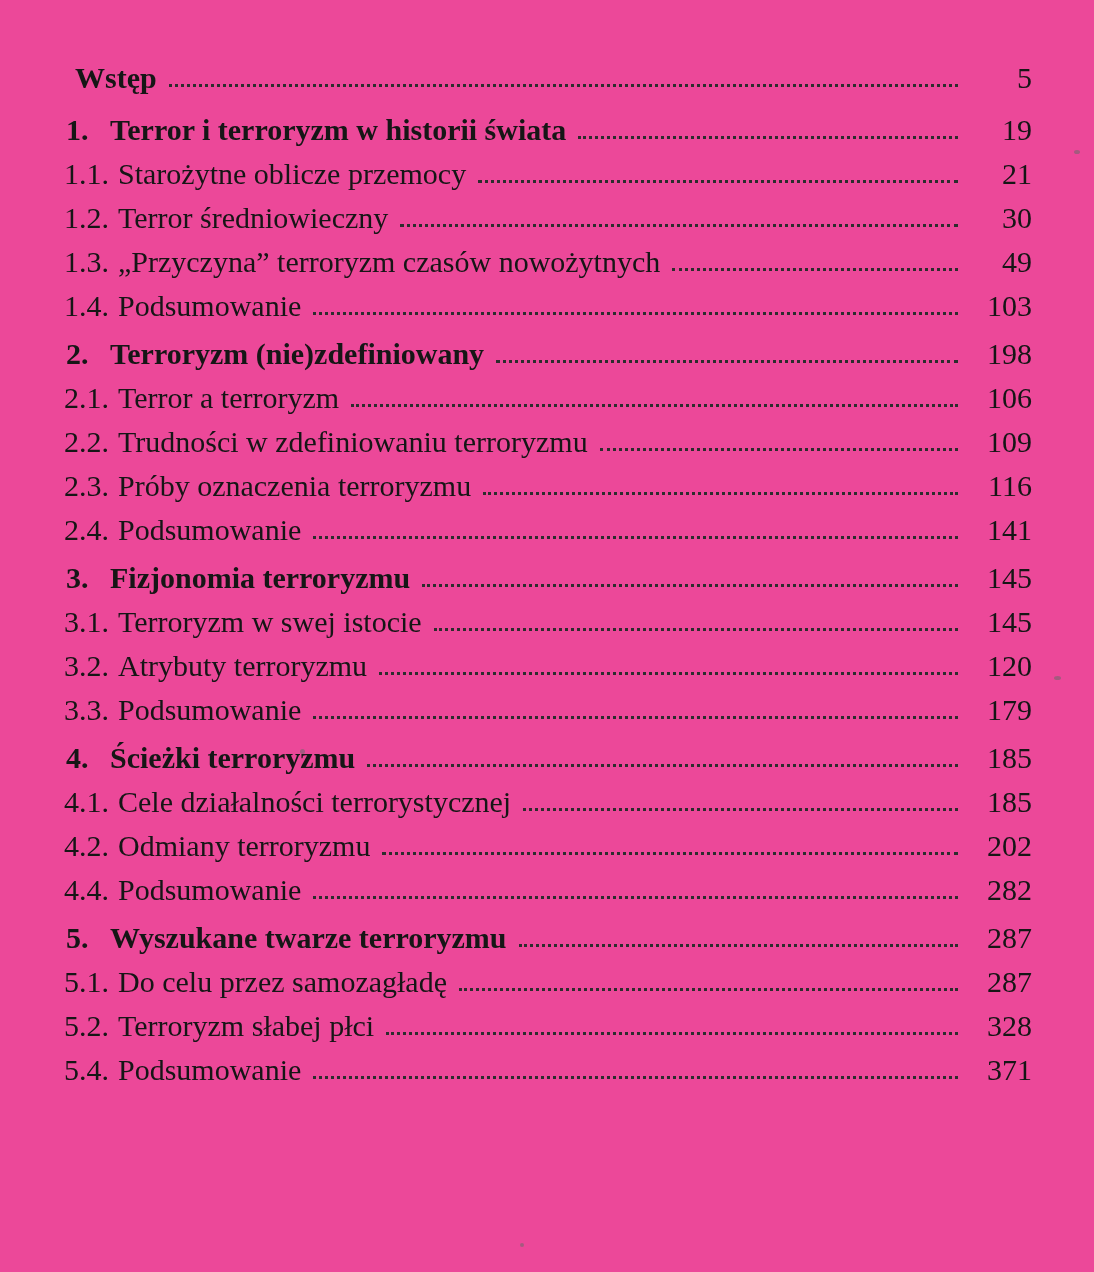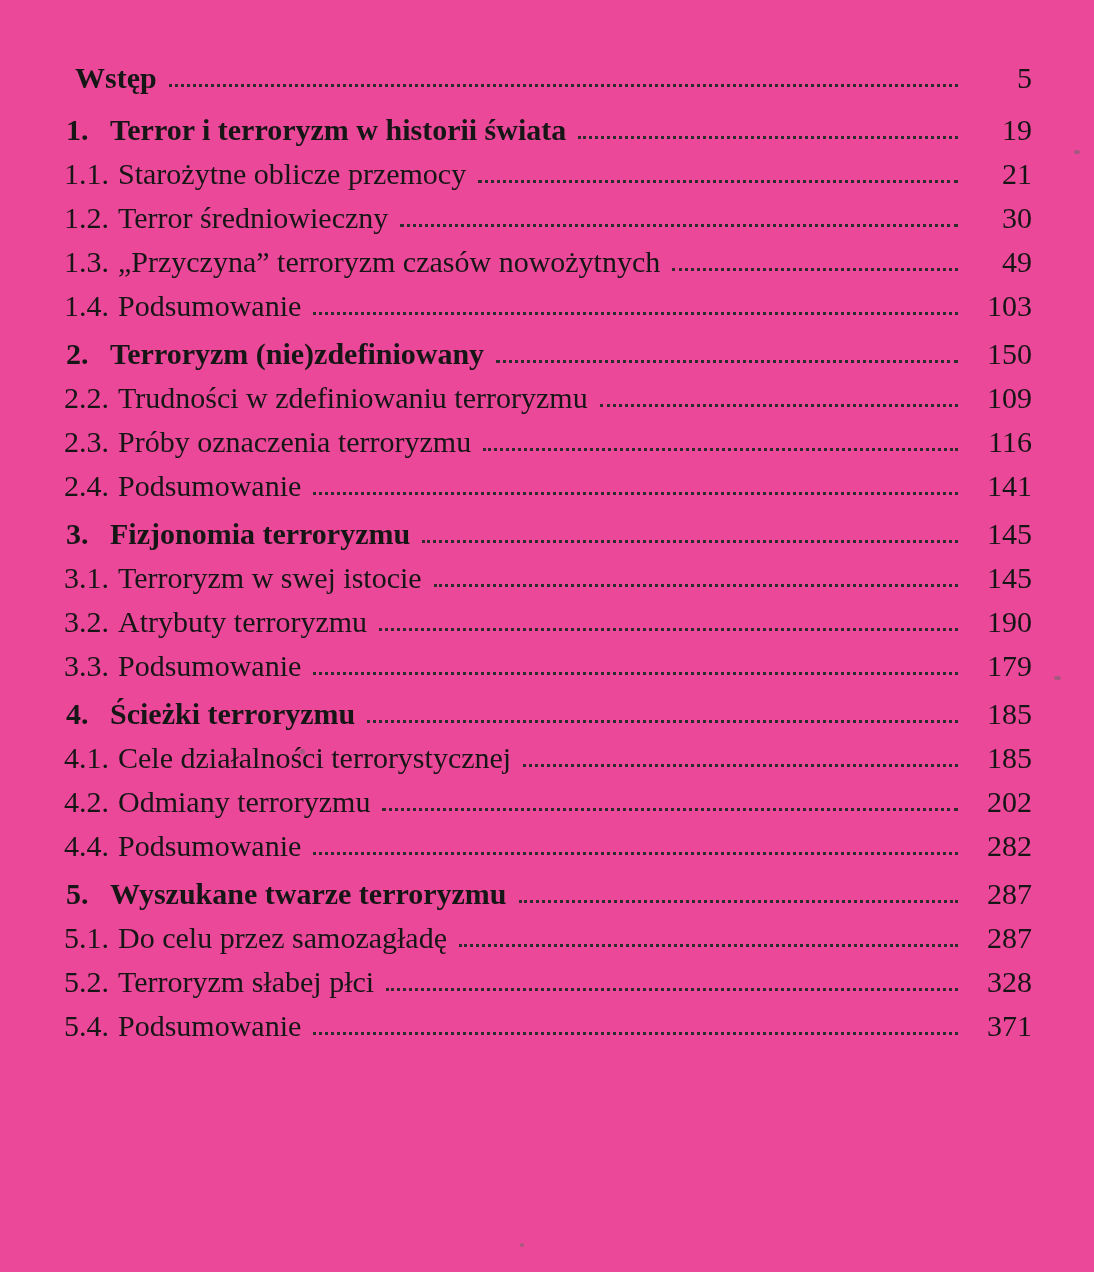--- a/index.html
+++ b/index.html
@@ -102,21 +102,27 @@
     <span class="num-sub">1.4.</span>
     <span>Podsumowanie</span>
     <span class="leader"></span>
     <span class="pagenum">103</span>
   </div>
 
   <div class="row chapter">
     <span class="num-ch">2.</span>
     <span class="bold">Terroryzm (nie)zdefiniowany</span>
     <span class="leader"></span>
-    <span class="pagenum">150</span>
+    <span class="pagenum">198</span>
+  </div>
+  <div class="row sub">
+    <span class="num-sub">2.1.</span>
+    <span>Terror a terroryzm</span>
+    <span class="leader"></span>
+    <span class="pagenum">106</span>
   </div>
   <div class="row sub">
     <span class="num-sub">2.2.</span>
     <span>Trudności w zdefiniowaniu terroryzmu</span>
     <span class="leader"></span>
     <span class="pagenum">109</span>
   </div>
   <div class="row sub">
     <span class="num-sub">2.3.</span>
     <span>Próby oznaczenia terroryzmu</span>
@@ -139,21 +145,21 @@
   <div class="row sub">
     <span class="num-sub">3.1.</span>
     <span>Terroryzm w swej istocie</span>
     <span class="leader"></span>
     <span class="pagenum">145</span>
   </div>
   <div class="row sub">
     <span class="num-sub">3.2.</span>
     <span>Atrybuty terroryzmu</span>
     <span class="leader"></span>
-    <span class="pagenum">190</span>
+    <span class="pagenum">120</span>
   </div>
   <div class="row sub">
     <span class="num-sub">3.3.</span>
     <span>Podsumowanie</span>
     <span class="leader"></span>
     <span class="pagenum">179</span>
   </div>
 
   <div class="row chapter">
     <span class="num-ch">4.</span>

